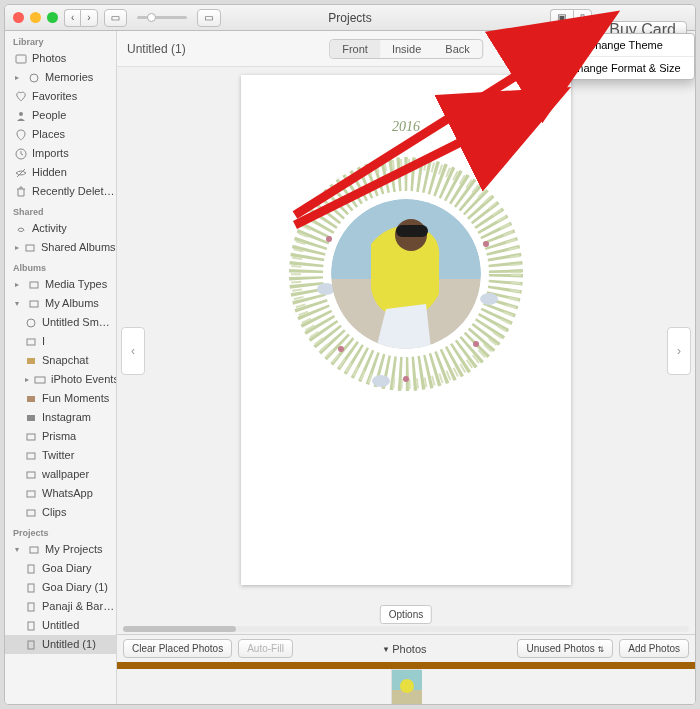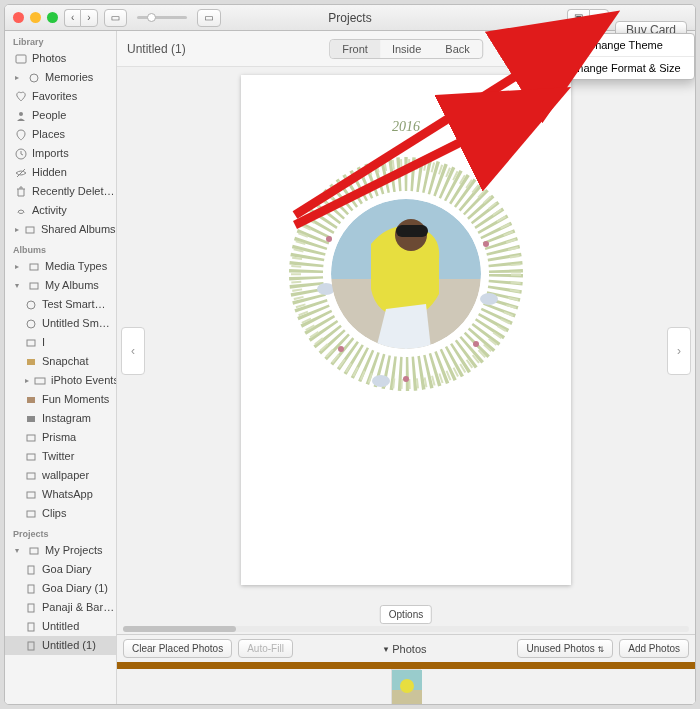--- a/index.html
+++ b/index.html
@@ -10,21 +10,21 @@
   .traffic span { width: 11px; height: 11px; border-radius: 50%; display: inline-block; }
   .tl-close { background:#ff5f57; } .tl-min { background:#febc2e; } .tl-max { background:#28c840; }
   .tb-btn { height: 18px; border: 1px solid #c0c0c0; border-radius: 4px; background: linear-gradient(#fff,#eee); font-size: 10px; display: inline-flex; align-items: center; justify-content: center; padding: 0 6px; color:#555;}
   .tb-group { display:flex; }
   .tb-group .tb-btn:first-child{border-radius:4px 0 0 4px;border-right:none;}
   .tb-group .tb-btn:last-child{border-radius:0 4px 4px 0;}
   .slider { width: 50px; height: 3px; background:#c4c4c4; border-radius:2px; position:relative; margin:0 4px;}
   .slider .knob{position:absolute;left:10px;top:-3px;width:9px;height:9px;border-radius:50%;background:#fff;border:1px solid #b0b0b0;}
   .title { position:absolute; left:50%; transform:translateX(-50%); font-size:12px; color:#444;}
   .right-tools{ margin-left:auto; display:flex; gap:6px; align-items:center;}
-  .buy{ font-size:12px; padding:2px 10px;margin-top:24px;}
+  .buy{ font-size:16px; padding:2px 10px;margin-top:24px;}
   .content { flex:1; display:flex; min-height:0;}
   .sidebar { width:112px; background:#f4f4f4; border-right:1px solid #d6d6d6; overflow-y:auto; font-size:11px; color:#414141;}
   .sb-h { font-size:9px; color:#8a8a8a; padding:6px 8px 2px; font-weight:600;}
   .sb-item { display:flex; align-items:center; gap:5px; padding:2px 6px 2px 10px; white-space:nowrap; overflow:hidden; text-overflow:ellipsis; line-height:15px;}
   .sb-item.indent1{padding-left:20px;}
   .sb-item.sel{background:#d9d9d9;}
   .disclose{width:8px;display:inline-block;color:#8a8a8a;font-size:8px;}
   .ico{width:12px;height:12px;flex:0 0 12px;}
   .main { flex:1; display:flex; flex-direction:column; background:#f6f6f6; min-width:0;}
   .doc-header{height:36px;border-bottom:1px solid #e0e0e0;display:flex;align-items:center;position:relative;}
@@ -138,20 +138,21 @@
           </svg>
           <span>Hidden</span>
         </div>
       <div class="sb-item">
           <svg class="ico" viewBox="0 0 12 12">
             <path d="M3 3 L3 10 L9 10 L9 3 M2 3 L10 3 M5 3 L5 1 L7 1 L7 3" fill="none" stroke="#8a8a8a"></path>
           </svg>
           <span>Recently Delet…</span>
         </div>
 
+      <div class="sb-h">Shared</div>
       <div class="sb-item">
           <svg class="ico" viewBox="0 0 12 12">
             <path d="M3 8 Q3 5 6 5 Q9 5 9 8 M4 8 Q6 9 8 8" fill="none" stroke="#8a8a8a"></path>
           </svg>
           <span>Activity</span>
         </div>
       <div class="sb-item">
           <span class="disclose">▸</span>
           <svg class="ico" viewBox="0 0 12 12">
             <rect x="2" y="3" width="8" height="6" fill="none" stroke="#8a8a8a"></rect>
@@ -166,26 +167,20 @@
             <rect x="2" y="3" width="8" height="6" fill="none" stroke="#8a8a8a"></rect>
           </svg>
           <span>Media Types</span>
         </div>
       <div class="sb-item">
           <span class="disclose">▾</span>
           <svg class="ico" viewBox="0 0 12 12">
             <rect x="2" y="3" width="8" height="6" fill="none" stroke="#8a8a8a"></rect>
           </svg>
           <span>My Albums</span>
-        </div>
-      <div class="sb-item indent1">
-          <svg class="ico" viewBox="0 0 12 12">
-            <circle cx="6" cy="6" r="4" fill="none" stroke="#8a8a8a"></circle>
-          </svg>
-          <span>Test Smart…</span>
         </div>
       <div class="sb-item indent1">
           <svg class="ico" viewBox="0 0 12 12">
             <circle cx="6" cy="6" r="4" fill="none" stroke="#8a8a8a"></circle>
           </svg>
           <span>Untitled Sm…</span>
         </div>
       <div class="sb-item indent1">
           <svg class="ico" viewBox="0 0 12 12">
             <rect x="2" y="3" width="8" height="6" fill="none" stroke="#8a8a8a"></rect>

